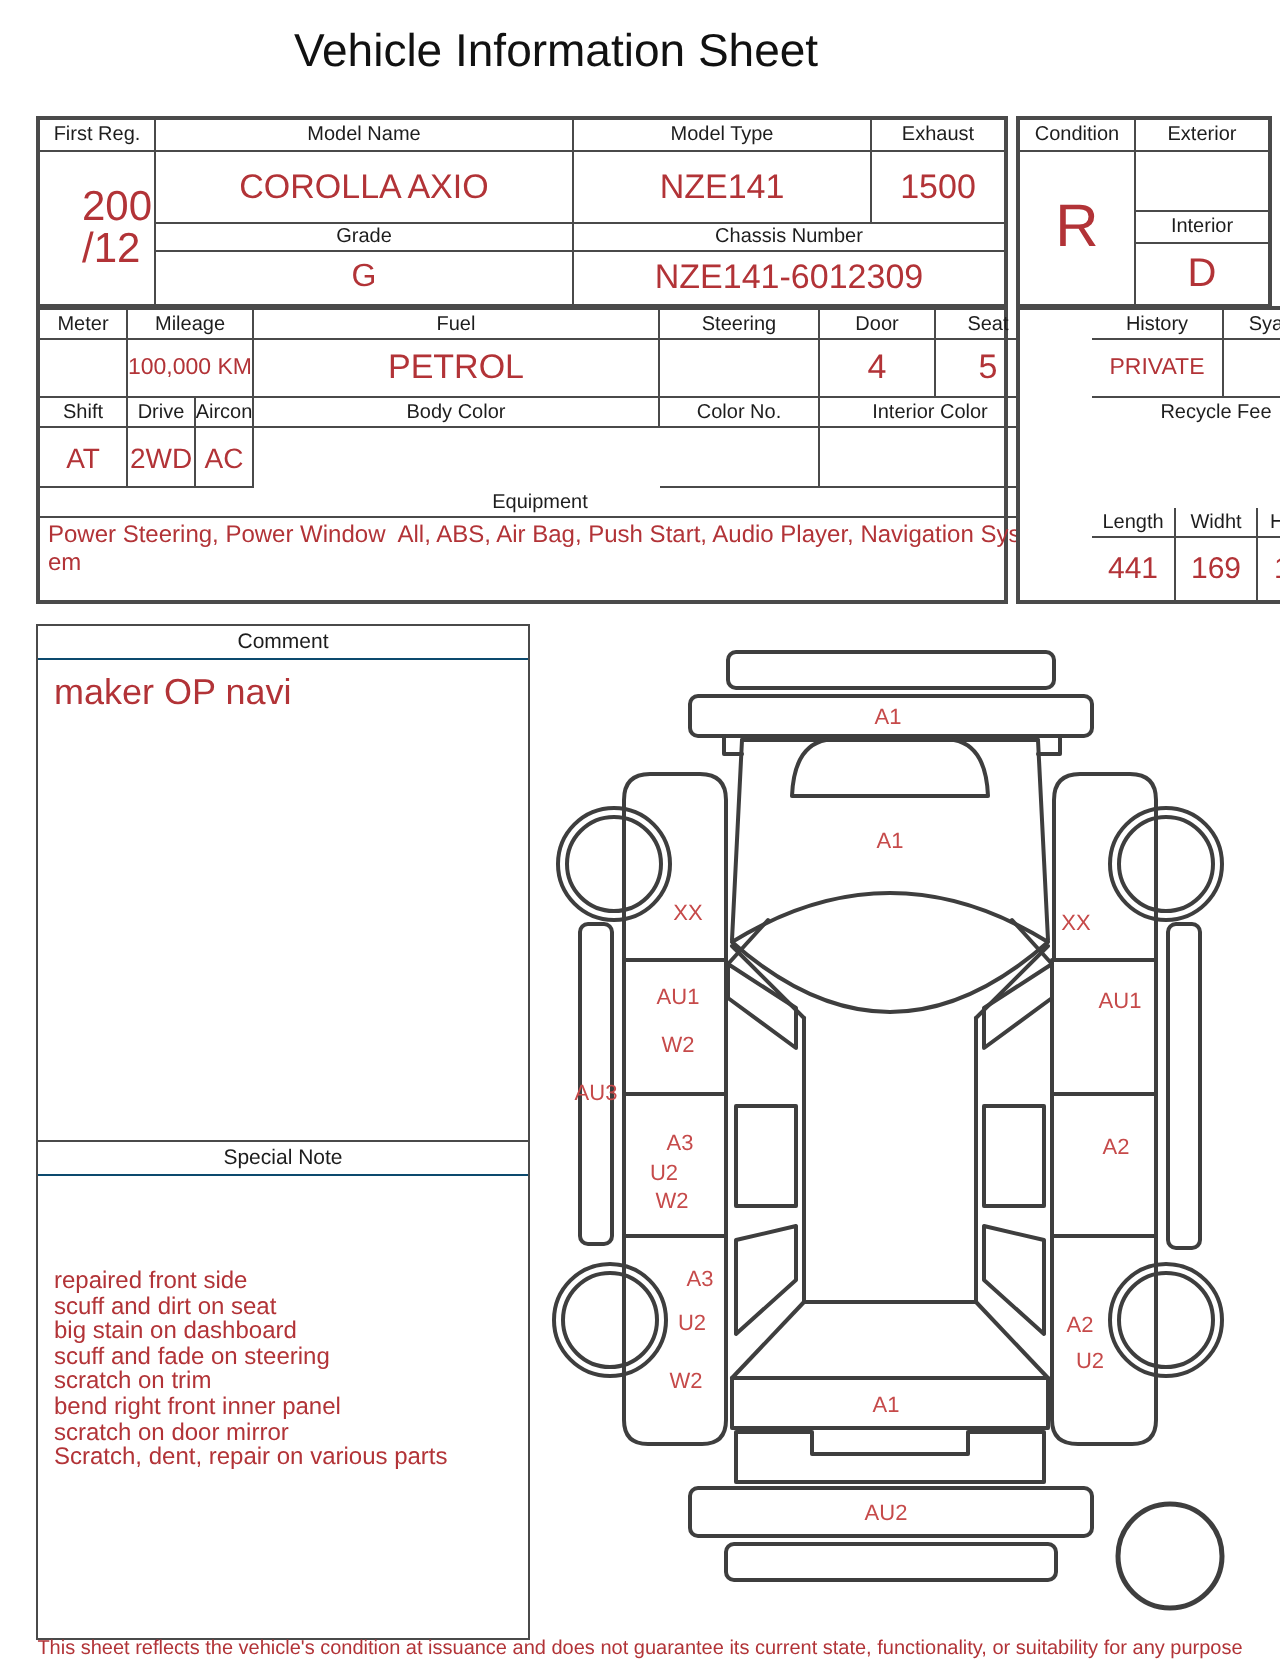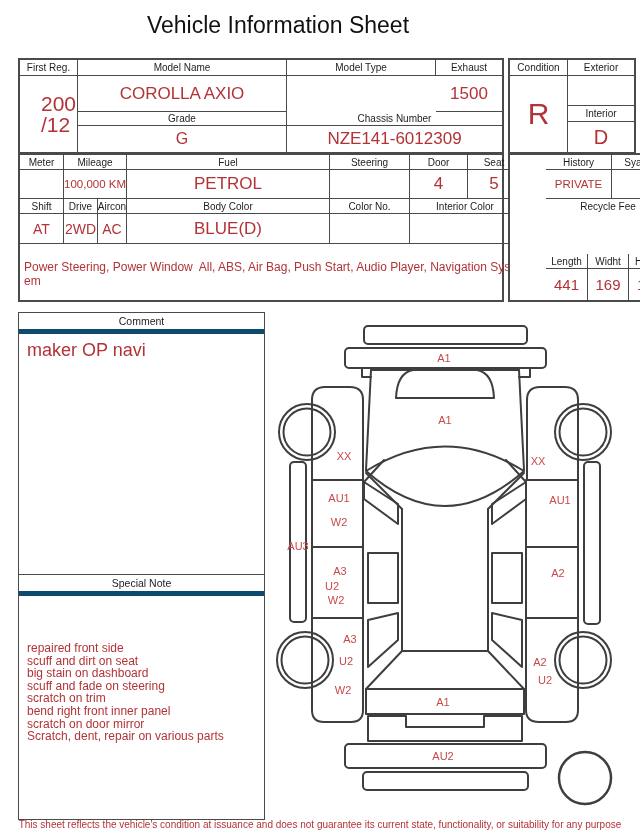--- a/index.html
+++ b/index.html
@@ -26,21 +26,21 @@
   .t2{left:18px;top:153px;width:482px;height:145px;
       grid-template-columns:44px 34px 29px 203px 80px 58px 52px;
       grid-template-rows:15px 29px 15px 30px 15px 41px;}
   
   .t3{left:508px;top:153px;width:124px;height:145px;
       grid-template-columns:42px 24px 17px 24px 17px;
       grid-template-rows:15px 29px 15px 40px 15px 31px;padding-left:36px;}
   .box{position:absolute;left:18px;top:312px;width:245px;height:506px;
        border:1.5px solid #4a4a4a;background:#fff;display:flex;flex-direction:column;}
   .box-hd{height:16px;flex:0 0 16px;display:flex;align-items:center;justify-content:center;
-          font-size:10.5px;border-bottom:5px solid #0c4a6e;}
+          font-size:10.5px;border-bottom:1px solid #0c4a6e;}
   .comment-body{flex:0 0 240px;padding:6px 8px;font-size:18px;color:#b23337;box-sizing:border-box;}
   .note-hd{border-top:1.5px solid #4a4a4a;}
   .note-body{flex:1 1 auto;padding:5px 8px;font-size:12px;line-height:1.05;color:#b23337;box-sizing:border-box;margin-top:41px;}
   .footer{position:absolute;left:0;top:819px;width:640px;text-align:center;
           font-size:10px;color:#b23337;}
   .diagram{position:absolute;left:262px;top:310px;}
   .car{stroke:#3e3e3e;stroke-width:2;fill:none;stroke-linejoin:round;stroke-linecap:round;}
   .dmg{font-size:11px;fill:#c64a4a;text-anchor:middle;font-family:"Liberation Sans",sans-serif;}
   .eq{word-break:break-all;white-space:pre-wrap;font-size:12px;line-height:1.2;padding:1px 4px;}
 </style>
@@ -55,20 +55,21 @@
     <div class="c hd br bb" style="grid-area:1/1">First Reg.</div>
     <div class="c hd br bb" style="grid-area:1/2">Model Name</div>
     <div class="c hd br bb" style="grid-area:1/3">Model Type</div>
     <div class="c hd bb" style="grid-area:1/4">Exhaust</div>
 
     <div class="c rv br" style="grid-area:2/1/5/2;flex-direction:column;align-items:flex-start;padding-left:21px;font-size:21px;line-height:21px">
       <span>2006</span>
       <span>/12</span>
     </div>
     <div class="c rv br bb" style="grid-area:2/2;font-size:17px">COROLLA AXIO</div>
+    <div class="c rv br bb" style="grid-area:2/3;font-size:17px">NZE141</div>
     <div class="c rv bb" style="grid-area:2/4;font-size:17px">1500</div>
 
     <div class="c hd br bb" style="grid-area:3/2">Grade</div>
     <div class="c hd bb" style="grid-area:3/3/4/5">Chassis Number</div>
     <div class="c rv br" style="grid-area:4/2;font-size:16px">G</div>
     <div class="c rv" style="grid-area:4/3/5/5;font-size:17px">NZE141-6012309</div>
   </div>
 
   <div class="tbl tc">
     <div class="c hd br bb" style="grid-area:1/1">Condition</div>
@@ -97,24 +98,24 @@
     <div class="c hd br bb" style="grid-area:3/1">Shift</div>
     <div class="c hd br bb" style="grid-area:3/2">Drive</div>
     <div class="c hd br bb" style="grid-area:3/3">Aircon</div>
     <div class="c hd br bb" style="grid-area:3/4">Body Color</div>
     <div class="c hd br bb" style="grid-area:3/5">Color No.</div>
     <div class="c hd bb" style="grid-area:3/6/4/8">Interior Color</div>
 
     <div class="c rv br bb" style="grid-area:4/1;font-size:14px">AT</div>
     <div class="c rv br bb" style="grid-area:4/2;font-size:14px">2WD</div>
     <div class="c rv br bb" style="grid-area:4/3;font-size:14px">AC</div>
-    <div class="c rv br bb" style="grid-area:4/4;font-size:17px">BLUE(D)</div>
     <div class="c br bb" style="grid-area:4/5"></div>
     <div class="c bb" style="grid-area:4/6/5/8"></div>
 
+    <div class="c hd bb" style="grid-area:5/1/6/8">Equipment</div>
     <div class="c rv tl eq" style="grid-area:6/1/7/8">Power Steering, Power Window  All, ABS, Air Bag, Push Start, Audio Player, Navigation System</div>
   </div>
 
   <div class="tbl t3">
     <div class="c hd br bb" style="grid-area:1/1/2/3">History</div>
     <div class="c hd bb" style="grid-area:1/3/2/6">Syaken</div>
     <div class="c rv br bb" style="grid-area:2/1/3/3;font-size:11.5px">PRIVATE</div>
     <div class="c bb" style="grid-area:2/3/3/6"></div>
     <div class="c hd" style="grid-area:3/1/4/6">Recycle Fee</div>
     <div class="c hd br bb" style="grid-area:5/1">Length</div>

